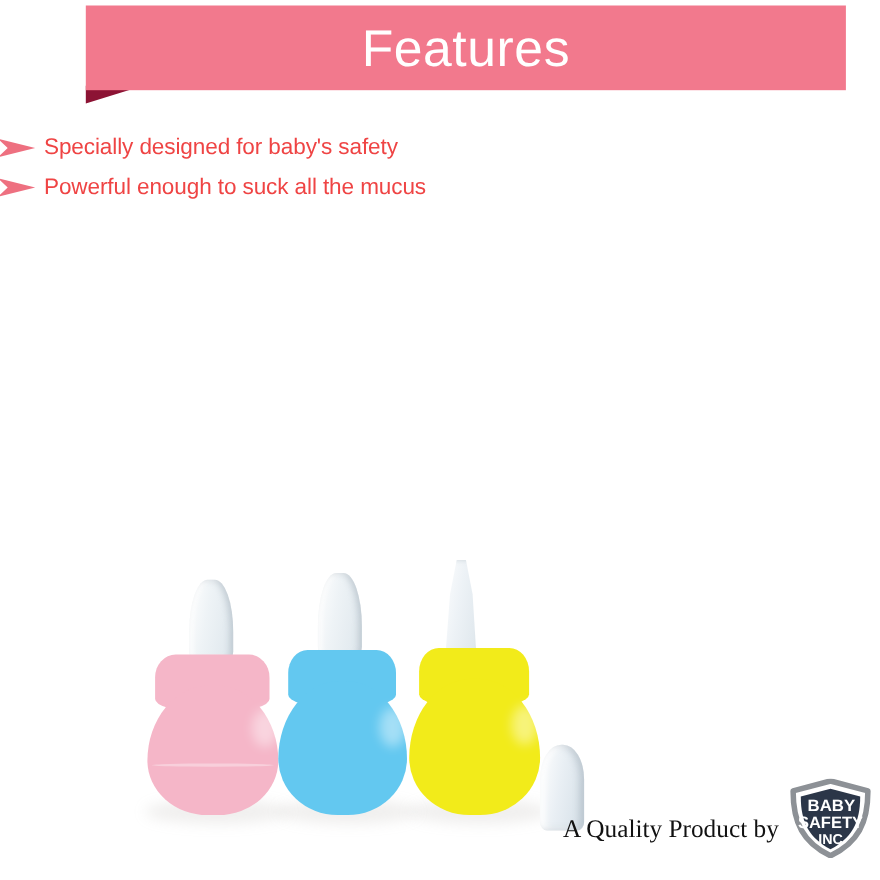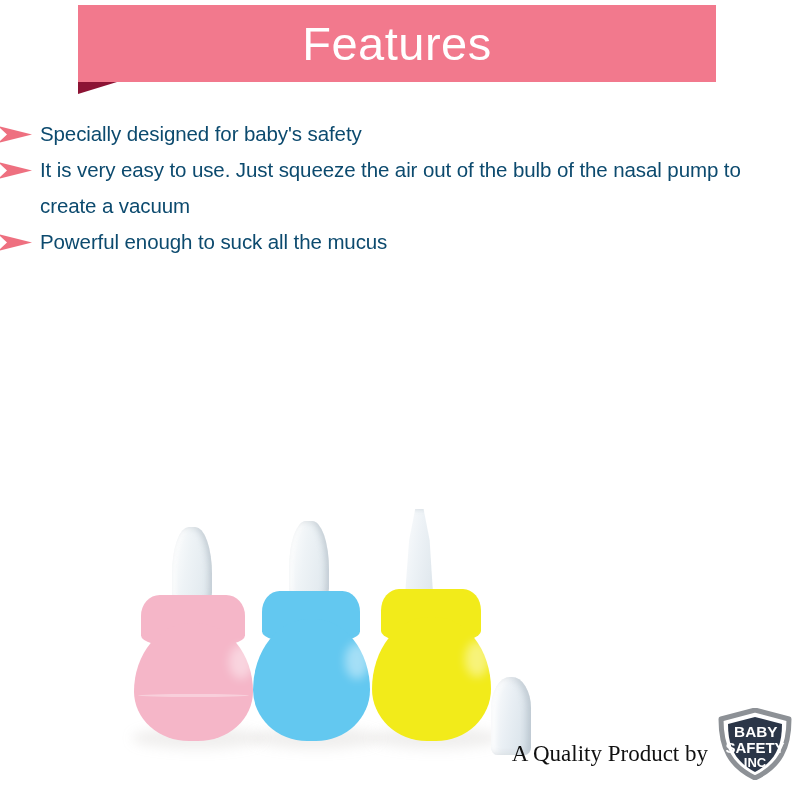--- a/index.html
+++ b/index.html
@@ -28,21 +28,21 @@
     left: 78px;
     top: 78px;
     width: 0; height: 0;
     border-top: 16px solid #8c1334;
     border-right: 52px solid transparent;
   }
   #banner {
     position: absolute;
     left: 78px;
     top: 5px;
-    width: 638px;
+    width: 691px;
     height: 77px;
     background: #f2798d;
     display: flex;
     align-items: center;
     justify-content: center;
   }
   #banner-title {
     color: #ffffff;
     font-size: 47px;
     font-weight: 400;
@@ -69,21 +69,21 @@
     padding-top: 10px;
     box-sizing: border-box;
   }
   .bullet-arrow {
     display: block;
     margin-left: -2px;
   }
   .feature-text {
     flex: 1;
     font-size: 20.5px;
-    color: #0c4a6e;
+    color: #ef4444;
     line-height: 36px;
     letter-spacing: -0.1px;
     font-family: "Liberation Sans", sans-serif;
     padding-right: 12px;
   }
 
   
   #product-area {
     position: absolute;
     left: 0;
@@ -184,28 +184,20 @@
     <div class="bullet-cell">
       <svg class="bullet-arrow" width="34" height="17" viewBox="0 0 34 17">
         <path d="M0 0 L34 8.5 L0 17 L9 8.5 Z" fill="#ee7080"></path>
       </svg>
     </div>
     <div class="feature-text">Specially designed for baby's safety</div>
   </div>
 
 
 
-  <div class="feature-row">
-    <div class="bullet-cell">
-      <svg class="bullet-arrow" width="34" height="17" viewBox="0 0 34 17">
-        <path d="M0 0 L34 8.5 L0 17 L9 8.5 Z" fill="#ee7080"></path>
-      </svg>
-    </div>
-    <div class="feature-text">It is very easy to use. Just squeeze the air out of the bulb of the nasal pump to create a vacuum</div>
-  </div>
 
 
   <div class="feature-row">
     <div class="bullet-cell">
       <svg class="bullet-arrow" width="34" height="17" viewBox="0 0 34 17">
         <path d="M0 0 L34 8.5 L0 17 L9 8.5 Z" fill="#ee7080"></path>
       </svg>
     </div>
     <div class="feature-text">Powerful enough to suck all the mucus</div>
   </div>

